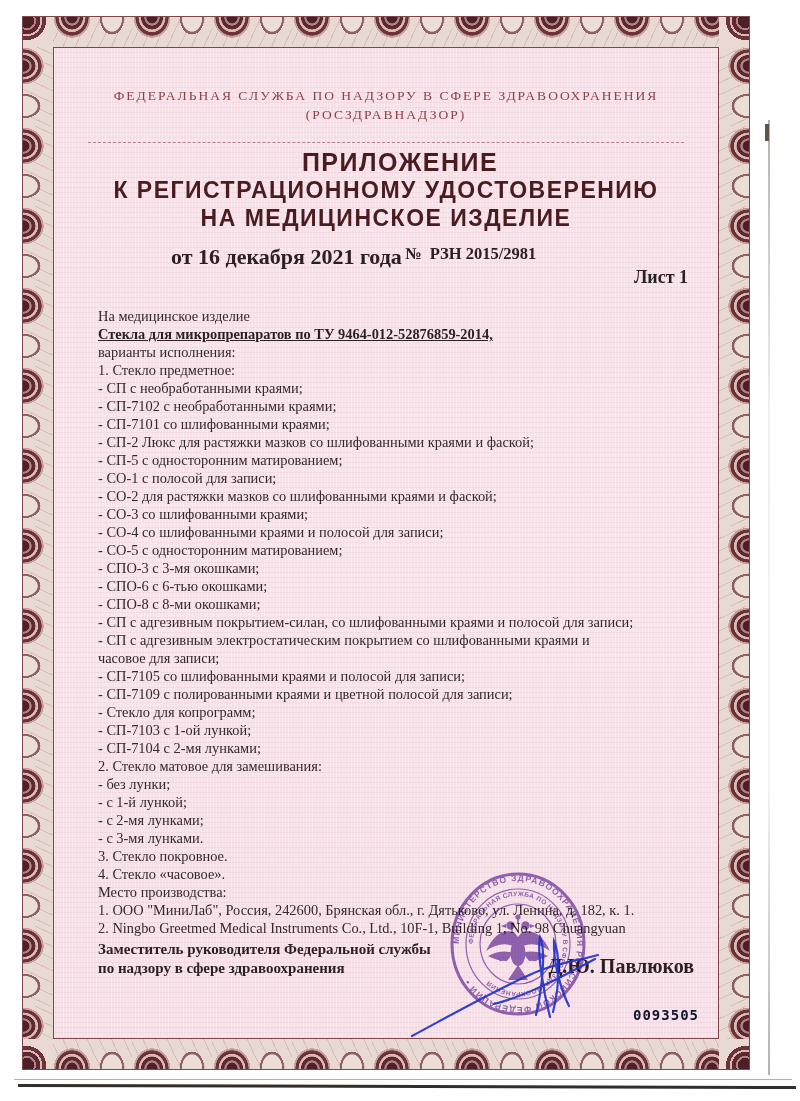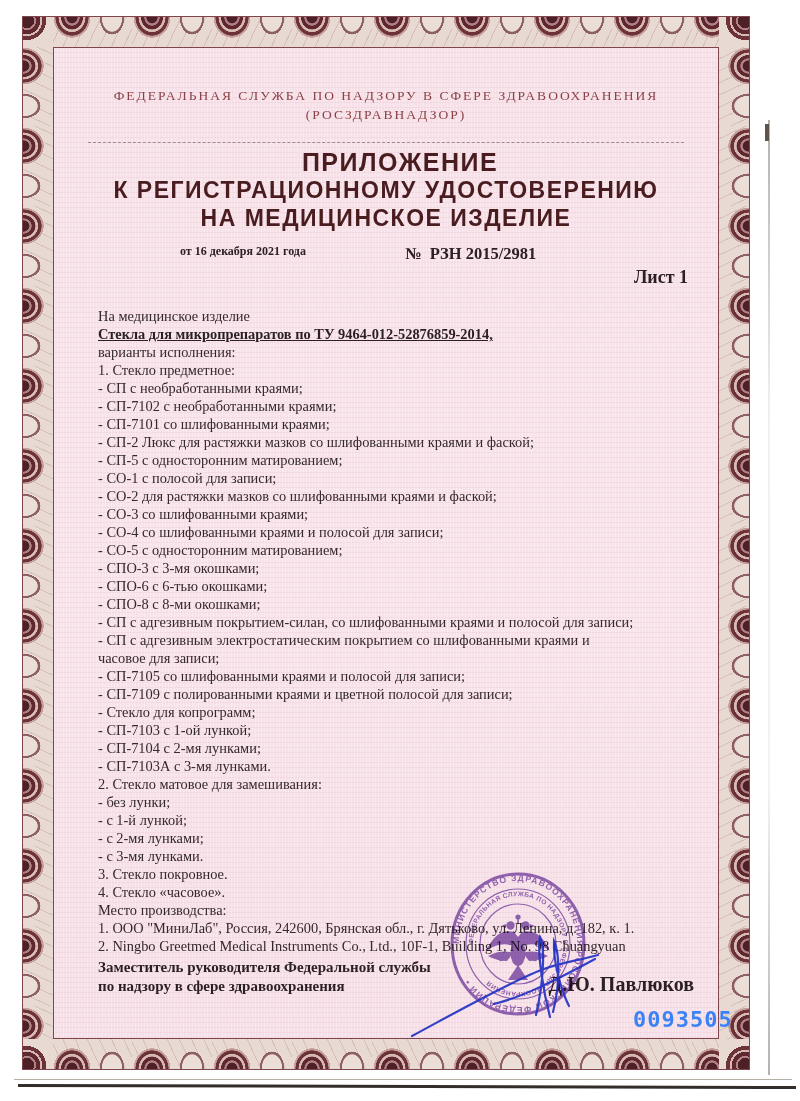--- a/index.html
+++ b/index.html
@@ -87,33 +87,33 @@
   
   .agency { text-align:center; color:#8b4147; font-size:13.5px; line-height:19px; letter-spacing:2px; }
   .agency.first { margin-top:38px; }
   .sep { width:596px; margin:18px auto 0; border-top:1px dashed rgba(146,106,110,0.75); height:0; }
   .title { text-align:center; font-family:"Liberation Sans", sans-serif; font-weight:bold;
            color:#491d20; line-height:28px; letter-spacing:1.5px; }
   .title.t1 { margin-top:5px; font-size:25px;padding-left:28px; }
   .title.t2 { font-size:23px; }
   .title.t3 { font-size:23px; }
   .daterow { position:relative; height:22px; margin-top:12px; font-weight:bold; color:#2c2023; }
-  .daterow .date { position:absolute; left:126px; font-size:12px; }
+  .daterow .date { position:absolute; left:117px; font-size:22px; }
   .daterow .num  { position:absolute; left:311px; font-size:16.5px; white-space:pre;margin-left:40px; }
   .sheet { text-align:right; padding-right:30px; font-weight:bold; font-size:18px; line-height:19px; color:#2c2023; margin-top:2px; }
 
   .bodytext { margin:20px 4px 0 44px; font-size:14.4px; line-height:18px; color:#33282b; }
   .bodytext div { white-space:nowrap; }
   .bodytext .bold { font-weight:bold; color:#2a1f23;text-decoration:underline; }
 
   .sig { position:relative; margin:3px 0 0 44px; font-weight:bold; font-size:15px; line-height:19px; color:#2a1f23; }
   .sig .name { position:absolute; right:24px; top:17px; font-size:20px; }
 
   .serial { position:absolute; left:633px; top:1007px; font-family:"DejaVu Sans Mono", monospace;
-            font-weight:bold; font-size:22px; letter-spacing:1px; color:#3b82f6; }
+            font-weight:bold; font-size:14px; letter-spacing:1px; color:#0f172a; }
 
   
   .stamp { position:absolute; left:447px; top:869px; mix-blend-mode:multiply; opacity:0.82; }
   .stamp text { font-family:"Liberation Sans", sans-serif; font-weight:bold; fill:#7b4caf; }
   .signature { position:absolute; left:398px; top:918px; }
 </style>
 </head>
 <body>
 
 <div class="frame">
@@ -159,21 +159,20 @@
           <div>- СПО-6 с 6-тью окошками;</div>
           <div>- СПО-8 с 8-ми окошками;</div>
           <div>- СП с адгезивным покрытием-силан, со шлифованными краями и полосой для записи;</div>
           <div>- СП с адгезивным электростатическим покрытием со шлифованными краями и</div>
           <div>часовое для записи;</div>
           <div>- СП-7105 со шлифованными краями и полосой для записи;</div>
           <div>- СП-7109 с полированными краями и цветной полосой для записи;</div>
           <div>- Стекло для копрограмм;</div>
           <div>- СП-7103 с 1-ой лункой;</div>
           <div>- СП-7104 с 2-мя лунками;</div>
-          <div>- СП-7103А с 3-мя лунками.</div>
           <div>2. Стекло матовое для замешивания:</div>
           <div>- без лунки;</div>
           <div>- с 1-й лункой;</div>
           <div>- с 2-мя лунками;</div>
           <div>- с 3-мя лунками.</div>
           <div>3. Стекло покровное.</div>
           <div>4. Стекло «часовое».</div>
           <div>Место производства:</div>
           <div>1. ООО "МиниЛаб", Россия, 242600, Брянская обл., г. Дятьково, ул. Ленина, д. 182, к. 1.</div>
           <div>2. Ningbo Greetmed Medical Instruments Co., Ltd., 10F-1, Building 1, No. 98 Chuangyuan</div>

